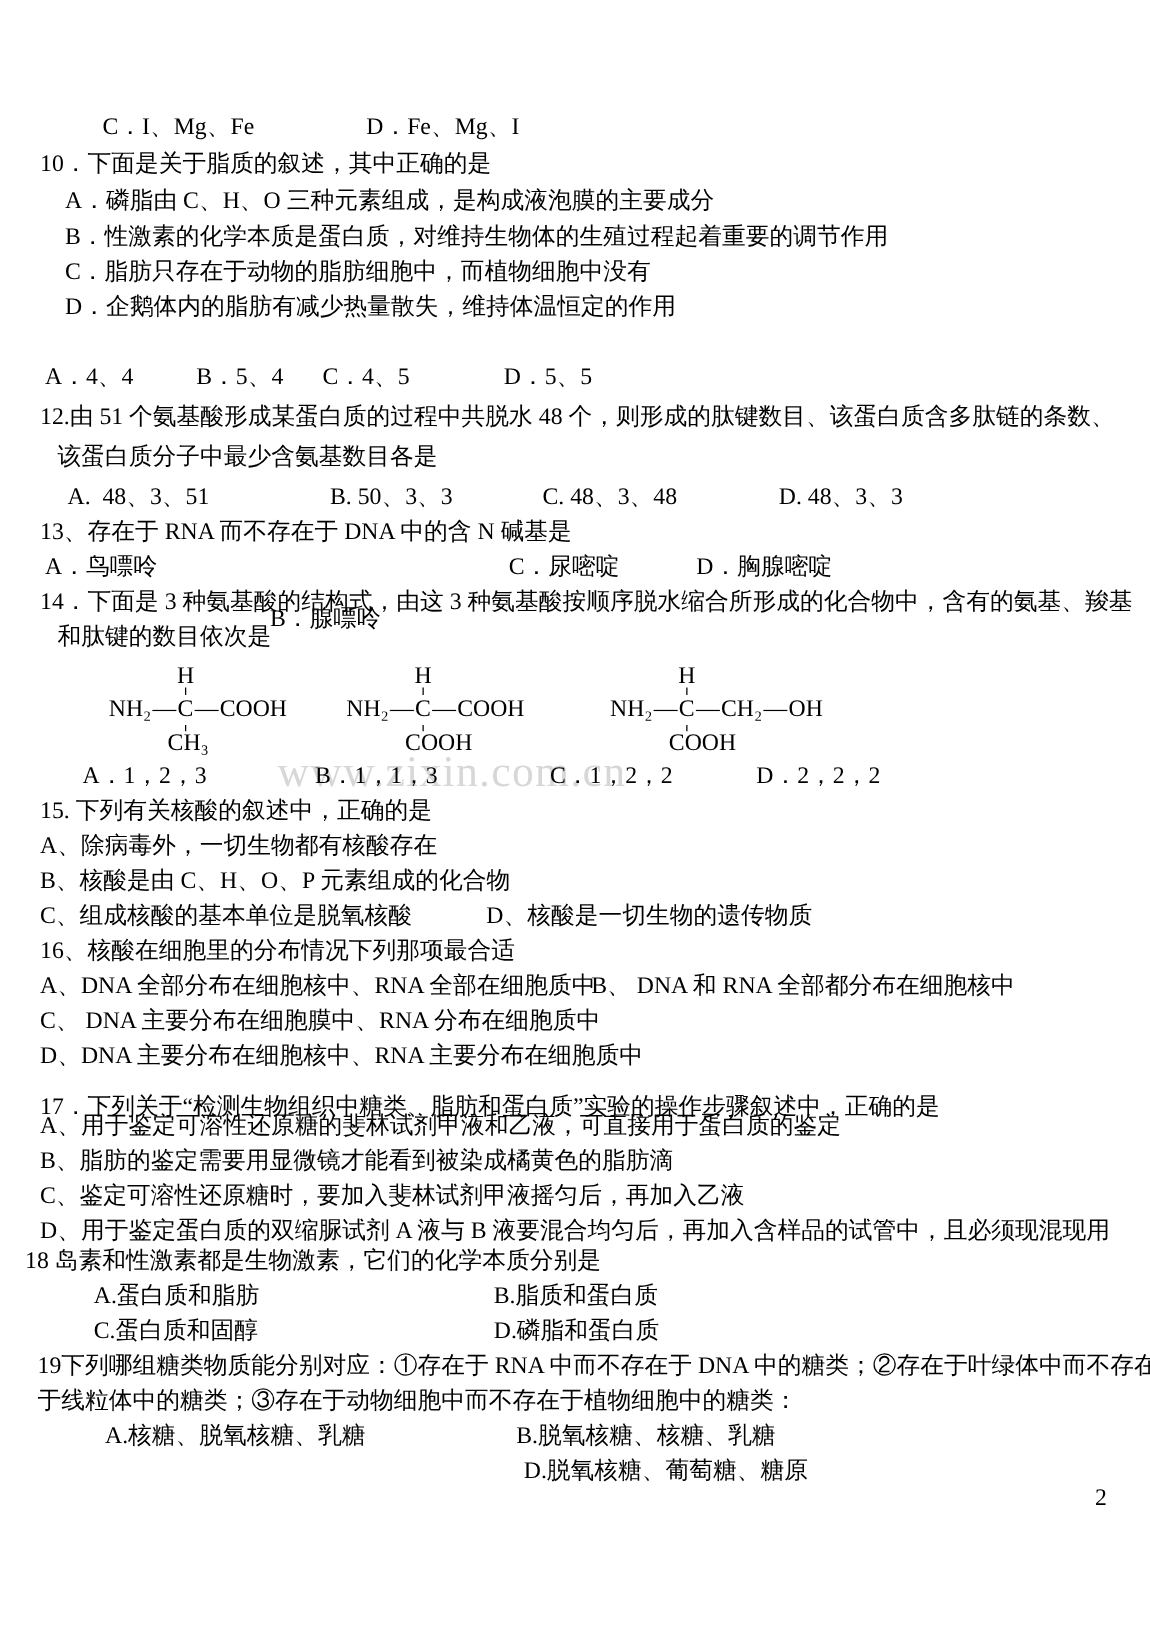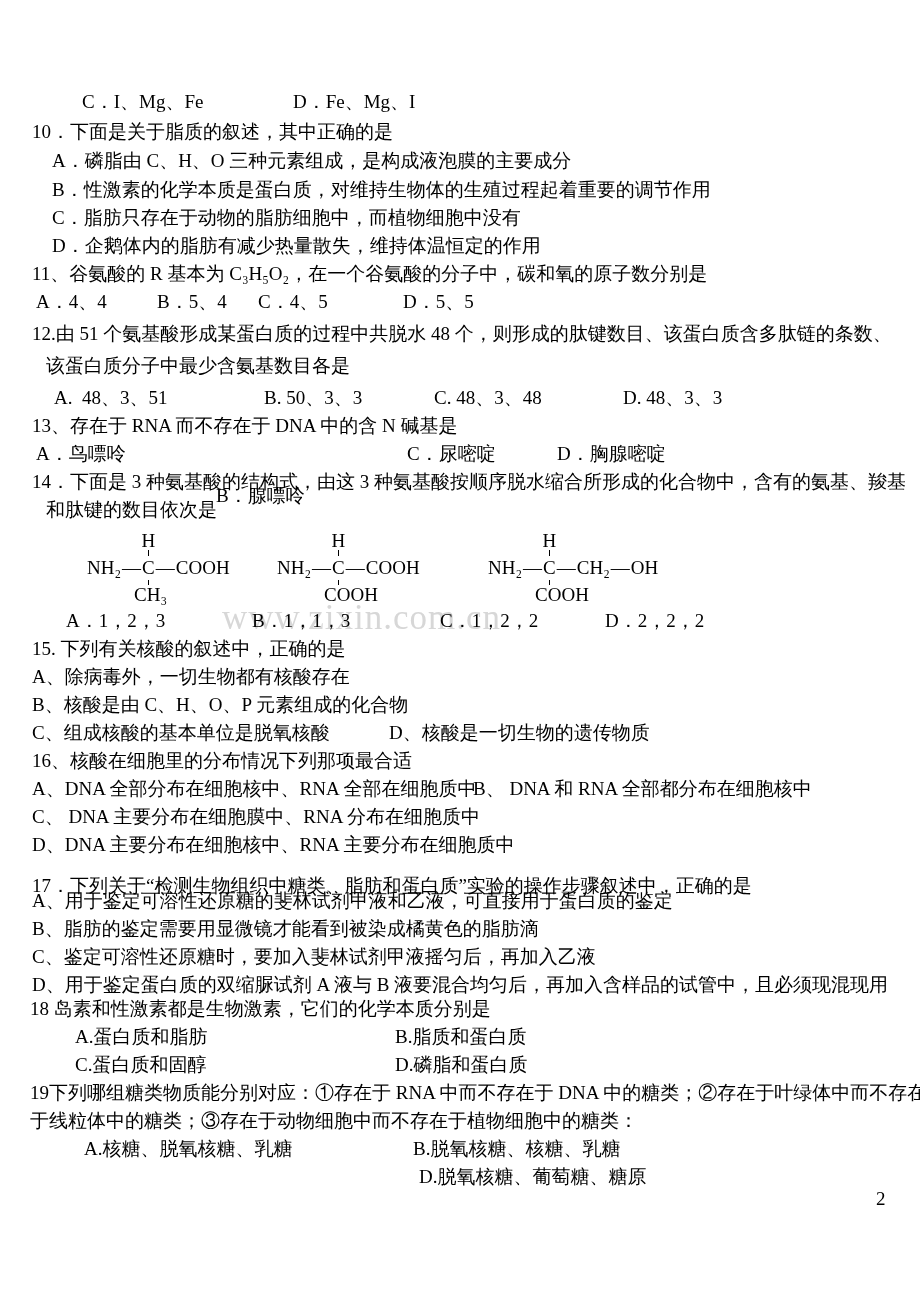--- a/index.html
+++ b/index.html
@@ -50,21 +50,20 @@
 
   <div class="t" style="left:82px; top:88px;">C．I、Mg、Fe</div>
   <div class="t" style="left:293px; top:88px;">D．Fe、Mg、I</div>
 
   <div class="t" style="left:32px; top:118px;">10．下面是关于脂质的叙述，其中正确的是</div>
   <div class="t" style="left:52px; top:147px;">A．磷脂由 C、H、O 三种元素组成，是构成液泡膜的主要成分</div>
   <div class="t" style="left:52px; top:176px;">B．性激素的化学本质是蛋白质，对维持生物体的生殖过程起着重要的调节作用</div>
   <div class="t" style="left:52px; top:204px;">C．脂肪只存在于动物的脂肪细胞中，而植物细胞中没有</div>
   <div class="t" style="left:52px; top:232px;">D．企鹅体内的脂肪有减少热量散失，维持体温恒定的作用</div>
 
-  <div class="t" style="left:32px; top:260px;">11、谷氨酸的 R 基本为 C₃H₅O₂，在一个谷氨酸的分子中，碳和氧的原子数分别是</div>
   <div class="t" style="left:36px; top:288px;">A．4、4</div>
   <div class="t" style="left:157px; top:288px;">B．5、4</div>
   <div class="t" style="left:258px; top:288px;">C．4、5</div>
   <div class="t" style="left:403px; top:288px;">D．5、5</div>
 
   <div class="t" style="left:32px; top:320px;">12.由 51 个氨基酸形成某蛋白质的过程中共脱水 48 个，则形成的肽键数目、该蛋白质含多肽链的条数、</div>
   <div class="t" style="left:46px; top:352px;">该蛋白质分子中最少含氨基数目各是</div>
   <div class="t" style="left:54px; top:384px;">A.  48、3、51</div>
   <div class="t" style="left:264px; top:384px;">B. 50、3、3</div>
   <div class="t" style="left:434px; top:384px;">C. 48、3、48</div>
@@ -101,21 +100,21 @@
   <div class="t" style="left:473px; top:775px;">B、 DNA 和 RNA 全部都分布在细胞核中</div>
   <div class="t" style="left:32px; top:803px;">C、 DNA 主要分布在细胞膜中、RNA 分布在细胞质中</div>
   <div class="t" style="left:32px; top:831px;">D、DNA 主要分布在细胞核中、RNA 主要分布在细胞质中</div>
 
   <div class="t" style="left:32px; top:872px;">17．下列关于“检测生物组织中糖类、脂肪和蛋白质”实验的操作步骤叙述中，正确的是</div>
   <div class="t" style="left:32px; top:887px;">A、用于鉴定可溶性还原糖的斐林试剂甲液和乙液，可直接用于蛋白质的鉴定</div>
   <div class="t" style="left:32px; top:915px;">B、脂肪的鉴定需要用显微镜才能看到被染成橘黄色的脂肪滴</div>
   <div class="t" style="left:32px; top:943px;">C、鉴定可溶性还原糖时，要加入斐林试剂甲液摇匀后，再加入乙液</div>
   <div class="t" style="left:32px; top:971px;">D、用于鉴定蛋白质的双缩脲试剂 A 液与 B 液要混合均匀后，再加入含样品的试管中，且必须现混现用</div>
 
-  <div class="t" style="left:30px; top:995px;">18 岛素和性激素都是生物激素，它们的化学本质分别是</div>
+  <div class="t" style="left:20px; top:995px;">18 岛素和性激素都是生物激素，它们的化学本质分别是</div>
   <div class="t" style="left:75px; top:1023px;">A.蛋白质和脂肪</div>
   <div class="t" style="left:395px; top:1023px;">B.脂质和蛋白质</div>
   <div class="t" style="left:75px; top:1051px;">C.蛋白质和固醇</div>
   <div class="t" style="left:395px; top:1051px;">D.磷脂和蛋白质</div>
 
   <div class="t" style="left:30px; top:1079px;">19下列哪组糖类物质能分别对应：①存在于 RNA 中而不存在于 DNA 中的糖类；②存在于叶绿体中而不存在</div>
   <div class="t" style="left:30px; top:1107px;text-align:center;">于线粒体中的糖类；③存在于动物细胞中而不存在于植物细胞中的糖类：</div>
   <div class="t" style="left:84px; top:1135px;">A.核糖、脱氧核糖、乳糖</div>
   <div class="t" style="left:413px; top:1135px;">B.脱氧核糖、核糖、乳糖</div>
   <div class="t" style="left:419px; top:1163px;">D.脱氧核糖、葡萄糖、糖原</div>

